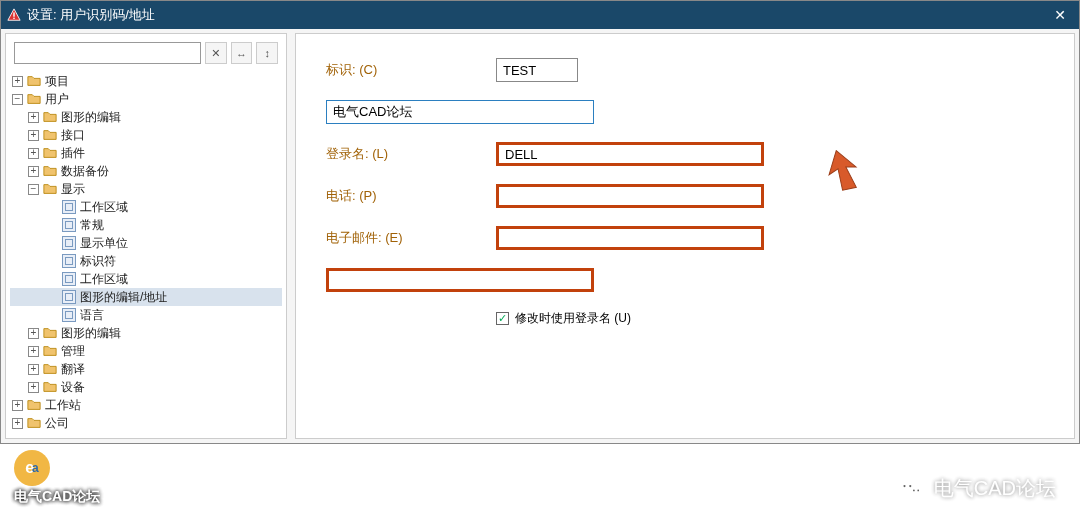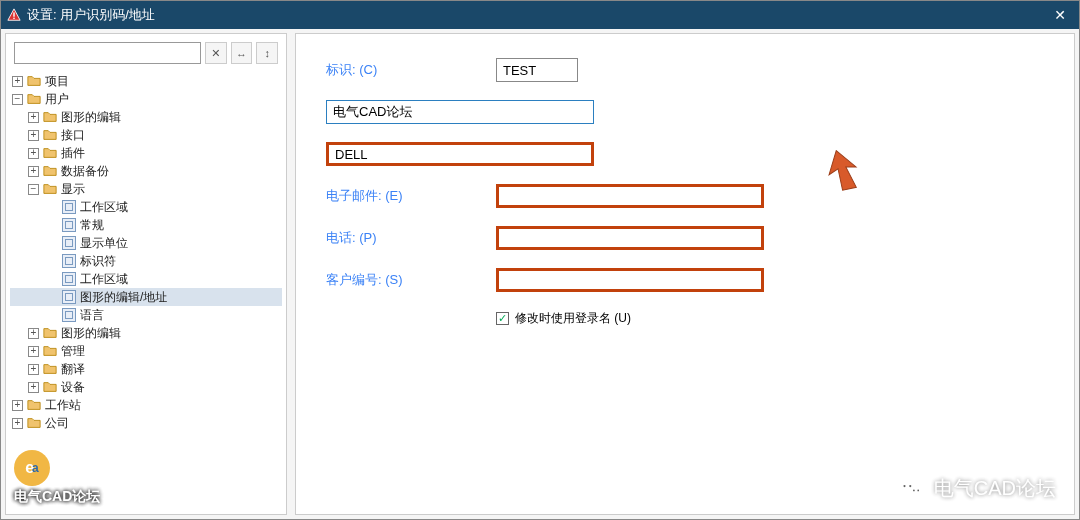--- a/index.html
+++ b/index.html
@@ -1,38 +1,38 @@
 <!DOCTYPE html>
 <html><head>
   <meta charset="utf-8">
   <style>
     * { box-sizing: border-box; margin: 0; padding: 0; }
     body { font-family: "Microsoft YaHei", "Segoe UI", sans-serif; font-size: 12px; background: #fff; width: 1080px; height: 520px; overflow: hidden; position: relative; }
-    .dialog { width: 1080px; height: 520px; border: 1px solid #888; display: flex; flex-direction: column; }
+    .dialog { width: 1080px; height: 444px; border: 1px solid #888; display: flex; flex-direction: column; }
     .titlebar { height: 28px; background: #1a4869; color: #fff; display: flex; align-items: center; padding: 0 6px; font-size: 13px; }
     .titlebar .warn { width: 14px; height: 14px; margin-right: 6px; }
     .titlebar .title { flex: 1; }
     .titlebar .close { width: 26px; text-align: center; cursor: pointer; font-size: 14px; }
     .body { flex: 1; display: flex; background: #f5f5f5; gap: 8px; padding: 4px; }
     .left { width: 282px; background: #fff; border: 1px solid #ccc; display: flex; flex-direction: column; }
     .toolbar { display: flex; align-items: center; gap: 4px; padding: 8px 8px 6px 8px; }
     .toolbar input { flex: 1; height: 22px; border: 1px solid #999; padding: 0 4px; }
     .tb-btn { width: 22px; height: 22px; border: 1px solid #ccc; background: #f5f5f5; display: flex; align-items: center; justify-content: center; cursor: pointer; font-size: 11px; color: #555; }
     .tree { flex: 1; overflow: auto; padding: 2px 4px 4px 4px; }
     .node { display: flex; align-items: center; height: 18px; white-space: nowrap; color: #222; cursor: pointer; }
     .node.selected { background: #d8e2ed; }
     .indent { display: inline-block; }
     .toggle { width: 11px; height: 11px; border: 1px solid #888; margin-right: 4px; display: inline-flex; align-items: center; justify-content: center; font-size: 10px; line-height: 1; color: #555; background: #fff; }
     .folder { width: 14px; height: 14px; margin-right: 4px; display: inline-block; }
     .leaf-icon { width: 14px; height: 14px; margin-right: 4px; border: 1px solid #7a9ac0; background: #e8eef7; position: relative; }
     .leaf-icon::after { content: ""; position: absolute; left: 2px; top: 2px; right: 2px; bottom: 2px; border: 1px solid #7a9ac0; }
     .guide { background-image: linear-gradient(#bbb 50%, transparent 50%); background-size: 1px 2px; background-repeat: repeat-y; }
     .right { flex: 1; background: #fff; border: 1px solid #ccc; padding: 24px 30px; position: relative; }
     .form-row { display: flex; align-items: center; margin-bottom: 18px; }
-    .form-label { width: 170px; color: #3b82f6; font-size: 13px; }
+    .form-label { width: 170px; color: #a16207; font-size: 13px; }
     .form-value-static { width: 82px; height: 24px; border: 1px solid #888; padding: 2px 6px; font-size: 13px; display: flex; align-items: center; }
     .form-input { width: 268px; height: 24px; border: 3px solid #c2410c; padding: 2px 6px; font-size: 13px; }
     .form-input.active { border: 1px solid #2b7fc0; }
     .checkbox-row { margin-left: 170px; display: flex; align-items: center; gap: 6px; margin-top: 10px; }
     .checkbox { width: 13px; height: 13px; border: 1px solid #666; display: inline-flex; align-items: center; justify-content: center; font-size: 11px; color: #0a5; }
     .arrow-ptr { position: absolute; left: 521px; top: 114px; pointer-events: none; }
     .watermark-left { position: absolute; left: 14px; bottom: 14px; display: flex; flex-direction: column; align-items: flex-start; opacity: 0.9; pointer-events: none; }
     .wm-circle { width: 36px; height: 36px; border-radius: 50%; background: #f0b030; display: flex; align-items: center; justify-content: center; color: #fff; font-weight: bold; font-size: 16px; margin-bottom: 2px; }
     .wm-text { color: #fff; font-size: 14px; font-weight: bold; text-shadow: 0 0 4px #000, 0 0 4px #000; }
     .watermark-right { position: absolute; right: 24px; bottom: 18px; display: flex; align-items: center; gap: 10px; opacity: 0.9; pointer-events: none; }
@@ -207,32 +207,32 @@
 
     <div class="right">
       <div class="form-row">
         <div class="form-label">标识: (C)</div>
         <div class="form-value-static">TEST</div>
       </div>
       <div class="form-row">
         <input class="form-input active" value="电气CAD论坛" style="">
       </div>
       <div class="form-row">
+        <div class="form-label">登录名: (L)</div>
         <input class="form-input" value="DELL" style="">
+      </div>
+      <div class="form-row">
+        <div class="form-label">电话: (P)</div>
+        <input class="form-input" value="" style="">
       </div>
       <div class="form-row">
         <div class="form-label">电子邮件: (E)</div>
         <input class="form-input" value="" style="">
       </div>
       <div class="form-row">
-        <div class="form-label">电话: (P)</div>
-        <input class="form-input" value="" style="">
-      </div>
-      <div class="form-row">
-        <div class="form-label">客户编号: (S)</div>
         <input class="form-input" value="" style="">
       </div>
       <div class="checkbox-row">
         <span class="checkbox">✓</span>
         <span>修改时使用登录名 (U)</span>
       </div>
 
       <svg class="arrow-ptr" width="50" height="50" viewBox="0 0 50 50">
         <polygon points="24,2 40,22 30,20 36,42 22,42 22,20 12,24" fill="#d85a2a" stroke="#9b3d18" stroke-width="1" transform="rotate(-12 25 25)"></polygon>
       </svg>

